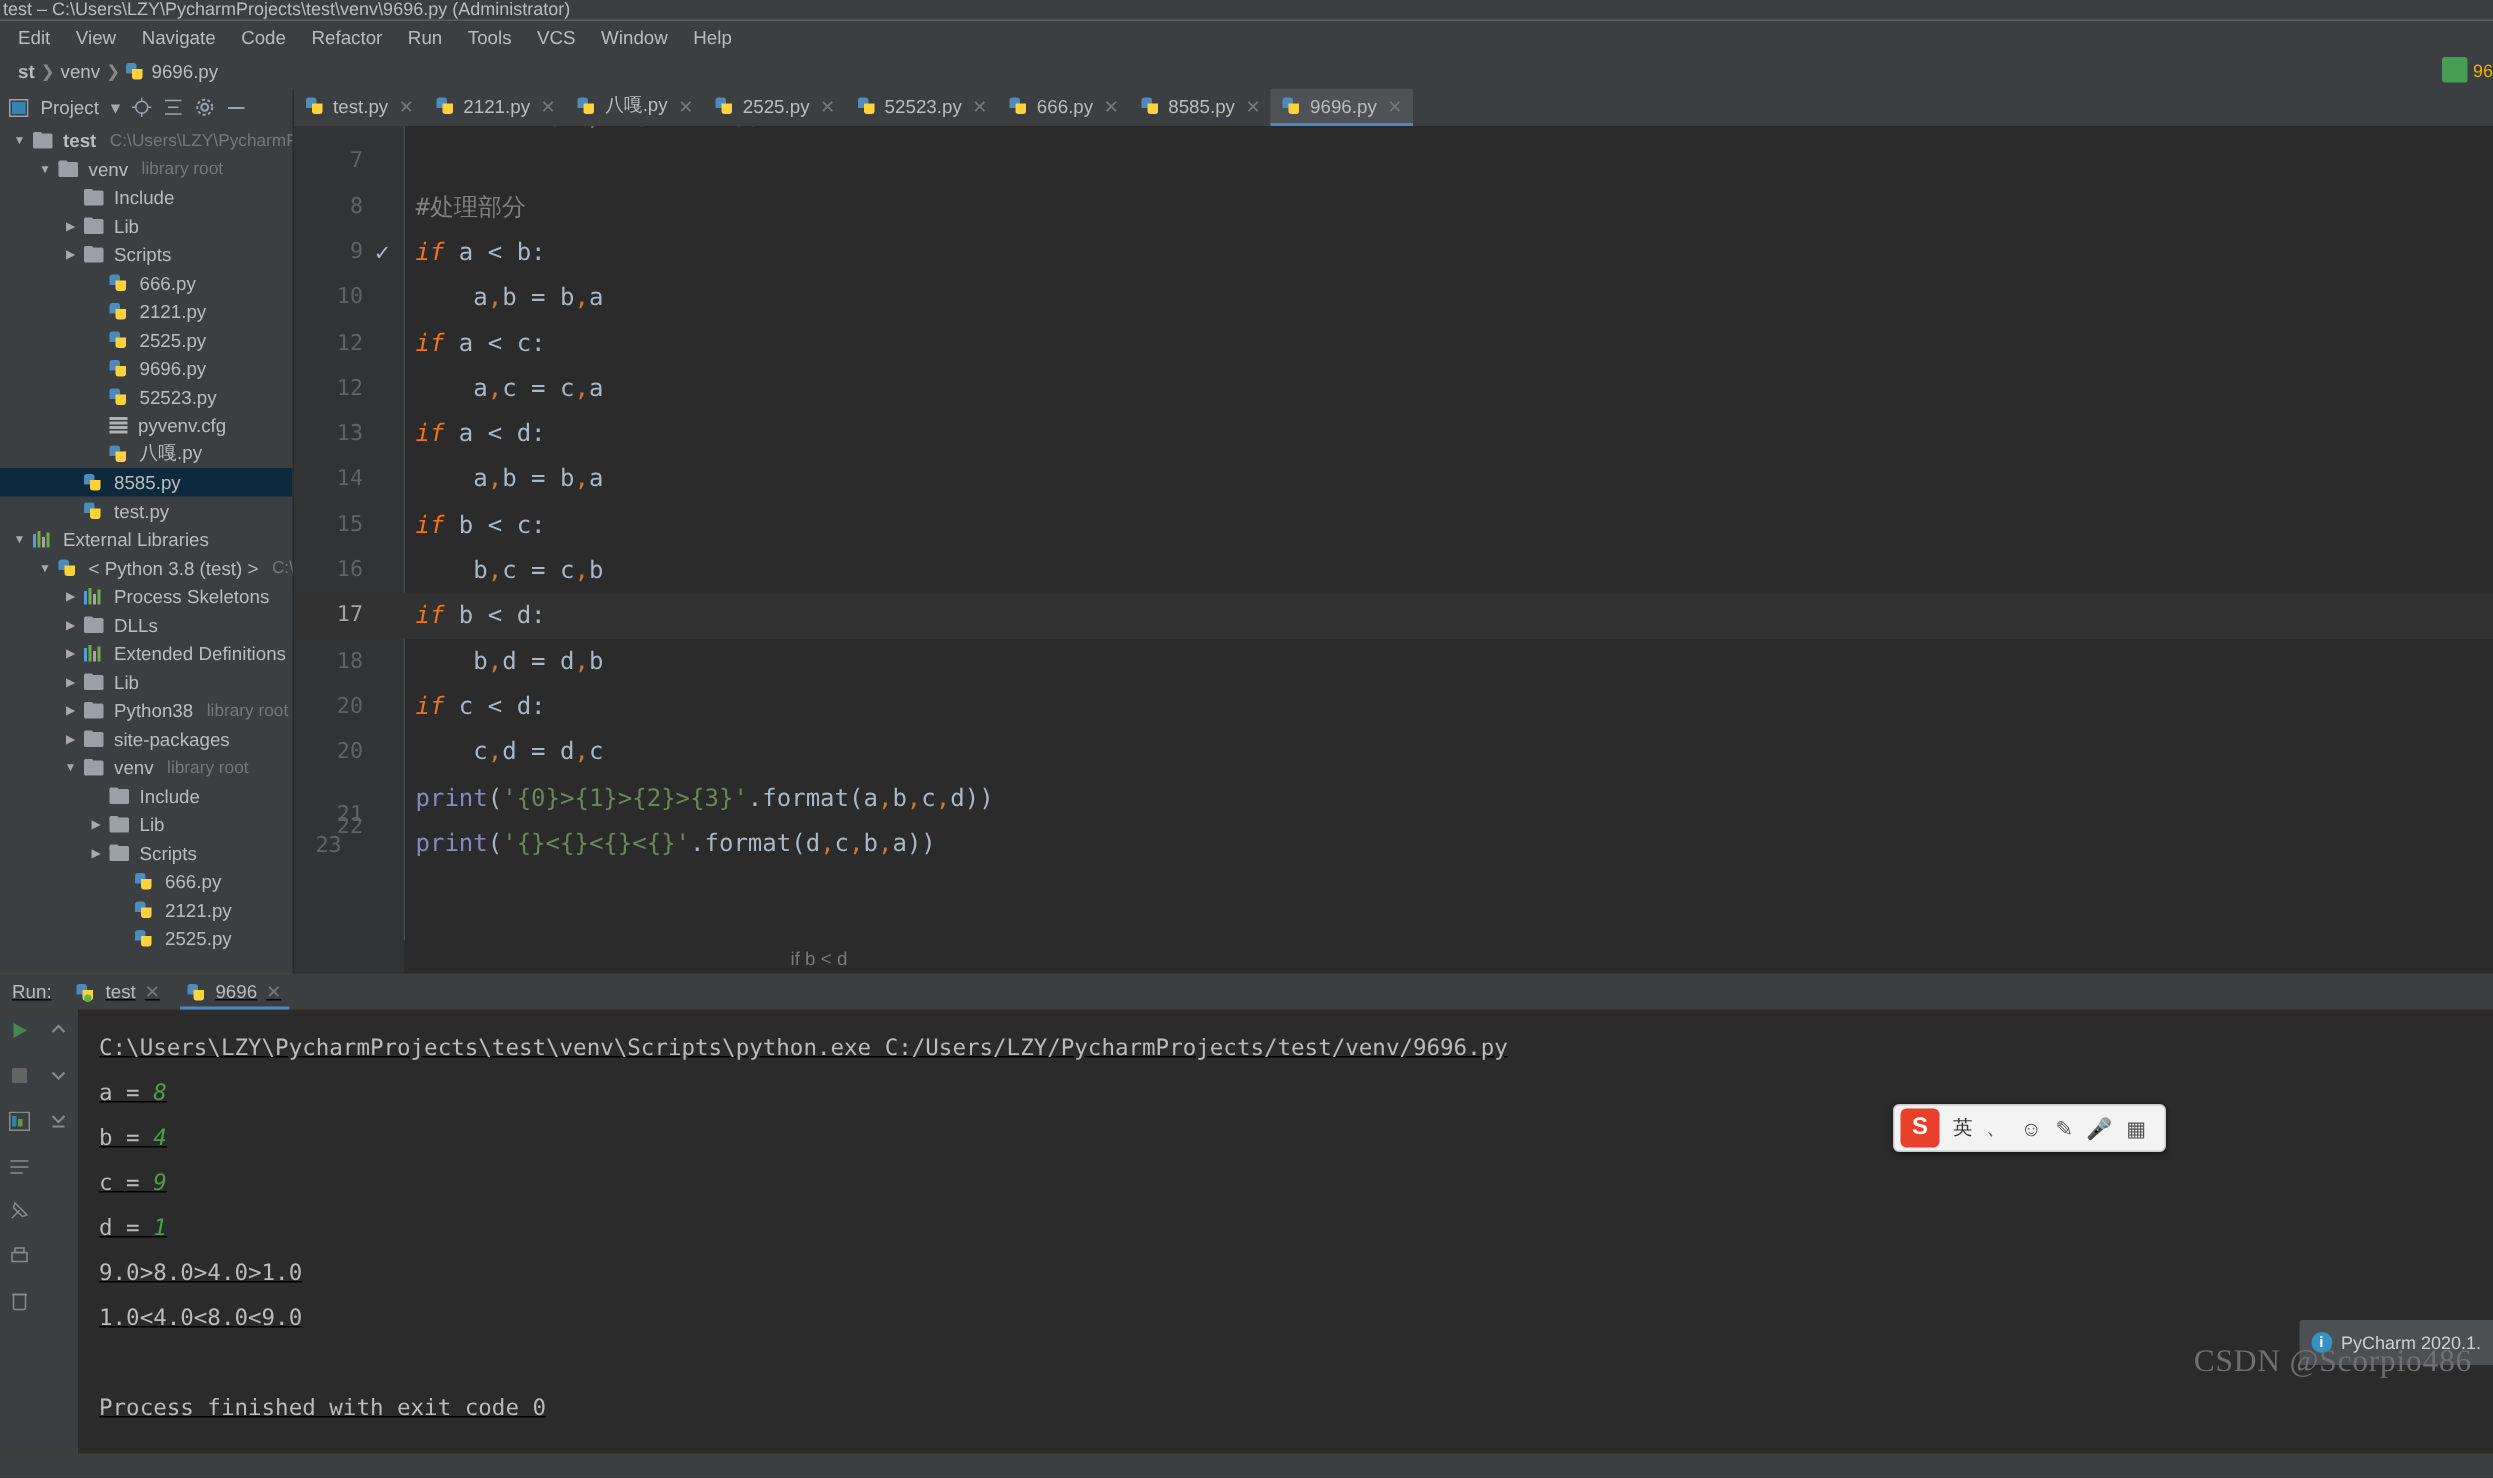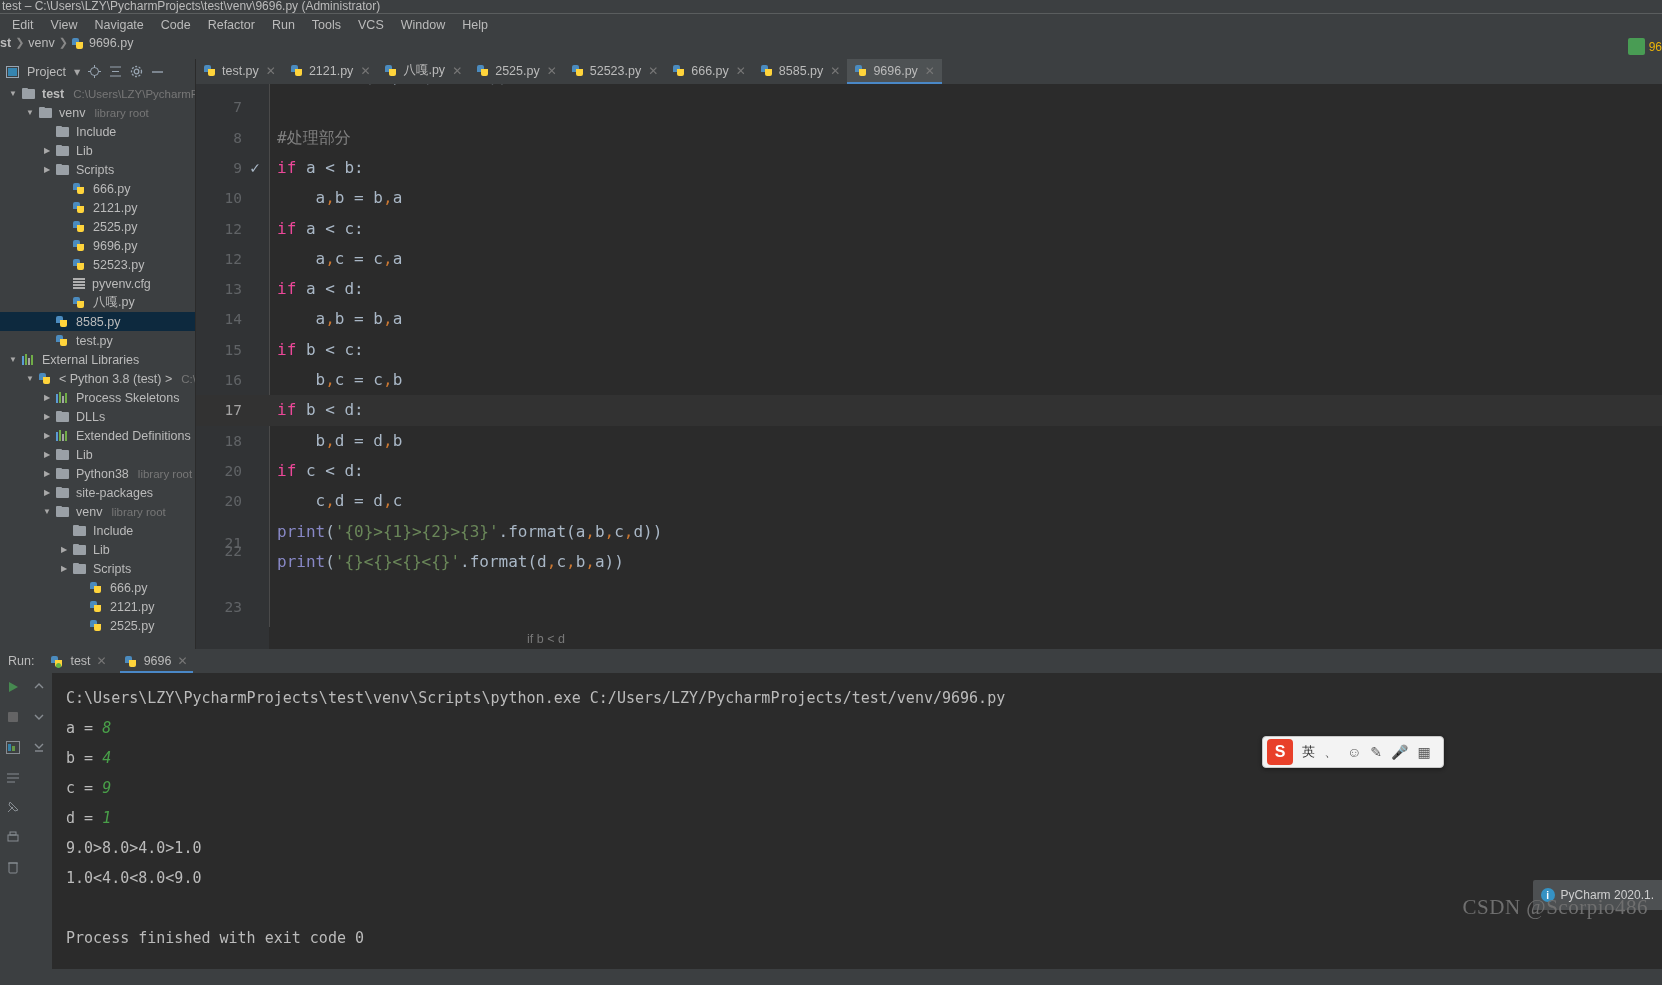--- a/index.html
+++ b/index.html
@@ -20,22 +20,22 @@
   }
   
   .menubar {
     height: 22px; background: #3c3f41; display: flex; align-items: center;
     padding-left: 12px; gap: 17px; color: #bbbbbb; font-size: 12.5px;
   }
   .menubar span { cursor: default; }
 
   
   .navbar {
-    height: 23px; background: #3c3f41; display: flex; align-items: flex-start;
-    padding-left: 0px; color: #bbbbbb; font-size: 12.5px; gap: 4px;
+    height: 23px; background: #3c3f41; display: flex; align-items: center;
+    padding-left: 12px; color: #bbbbbb; font-size: 12.5px; gap: 4px;
     position: relative;
   }
   .navbar .crumb { display: flex; align-items: center; gap: 4px; }
   .navbar .sep { color: #888; font-size: 11px; }
   .navbar .strong { font-weight: bold; }
   .nav-right { position: absolute; right: 0; top: 2px; display: flex; gap: 4px; align-items:center;}
   .gbox { width: 17px; height: 17px; background: #499c54; border-radius: 2px; }
 
   
   .midrow { display: flex; height: 25px; background: #3c3f41; }
@@ -113,36 +113,36 @@
     font-family:"DejaVu Sans Mono", monospace; font-size:14.5px;
   }
   .ln.cur { color: #a4a3a3; }
   .chk { position:absolute; width:14px; text-align:center; color:#a9b7c6; font-size:14px; }
   .cl {
     position:absolute; left:0; height:30.3px; line-height:30.3px;
     font-family:"DejaVu Sans Mono", monospace; font-size:16px;
     white-space: pre; color:#a9b7c6; padding-left:8px;
   }
   .hl-row { position:absolute; left:0; right:0; height:30.3px; background:#323232; }
-  .kw { color:#ec4899; }
+  .kw { color:#f97316;font-style:italic; }
   .fn { color:#8888c6; }
   .str { color:#6a8759; }
   .cmt { color:#808080; }
   .punct { color:#a9b7c6; }
   .comma { color:#cc7832; }
   .crumbbar {
     position:absolute; left:73px; right:0; bottom:0; height:22px;
     background:#2b2b2b; color:#787878; font-size:12.5px;
     display:flex; align-items:center; padding-left:8px;
     border-top:1px solid #2b2b2b;
   }
   .editor-left-edge{position:absolute;left:73px;top:0;bottom:0;width:1px;background:#4a4a4a;}
 
   
-  .runpanel { height: 320px; background:#a16207; display:flex; flex-direction:column; }
+  .runpanel { height: 320px; background:#a16207; display:flex; flex-direction:column;text-decoration:underline; }
   .run-tabs {
     height: 24px; display:flex; align-items:center; gap:0px;
     color:#bbbbbb; font-size:12.5px; padding-left:4px; background:#3c3f41;
   }
   .run-label { padding:0 8px 0 4px; }
   .rtab { display:flex; align-items:center; gap:6px; padding:0 9px; height:24px;
           position:relative; cursor:default; }
   .rtab.active:after{content:'';position:absolute;left:4px;right:4px;bottom:0;height:2px;background:#4a88c7;}
   .rtab .x{color:#777;font-size:12px;}
   .dotg{width:5px;height:5px;border-radius:50%;background:#62b543;position:absolute;left:14px;bottom:5px;}
@@ -545,21 +545,21 @@
           <div class="ln" style="top: 341.6px;">18</div>
           <div class="cl" style="top: 341.6px; left: 73px;"><span class="punct">    b</span><span class="comma">,</span><span class="punct">d = d</span><span class="comma">,</span><span class="punct">b</span></div>
           <div class="ln" style="top: 371.9px;">20</div>
           <div class="cl" style="top: 371.9px; left: 73px;"><span class="kw">if</span><span class="punct"> c &lt; d:</span></div>
           <div class="ln" style="top: 402.2px;">20</div>
           <div class="cl" style="top: 402.2px; left: 73px;"><span class="punct">    c</span><span class="comma">,</span><span class="punct">d = d</span><span class="comma">,</span><span class="punct">c</span></div>
           <div class="ln" style="top: 444px;">21</div>
           <div class="cl" style="top: 432.5px; left: 73px;"><span class="fn">print</span><span class="punct">(</span><span class="str">'{0}&gt;{1}&gt;{2}&gt;{3}'</span><span class="punct">.format(a</span><span class="comma">,</span><span class="punct">b</span><span class="comma">,</span><span class="punct">c</span><span class="comma">,</span><span class="punct">d))</span></div>
           <div class="ln" style="top: 452px;">22</div>
           <div class="cl" style="top: 462.8px; left: 73px;"><span class="fn">print</span><span class="punct">(</span><span class="str">'{}&lt;{}&lt;{}&lt;{}'</span><span class="punct">.format(d</span><span class="comma">,</span><span class="punct">c</span><span class="comma">,</span><span class="punct">b</span><span class="comma">,</span><span class="punct">a))</span></div>
-          <div class="ln" style="top: 508px;">23</div>
+          <div class="ln" style="top: 465px; text-align: center;">23</div>
           <div class="cl" style="top: 493.1px; left: 73px;"></div>
         </div>
       <div class="crumbbar">
         <span style="margin-left:250px;">if b &lt; d</span>
       </div>
     </div>
   </div>
 
   <div class="runpanel">
     <div class="run-tabs">

